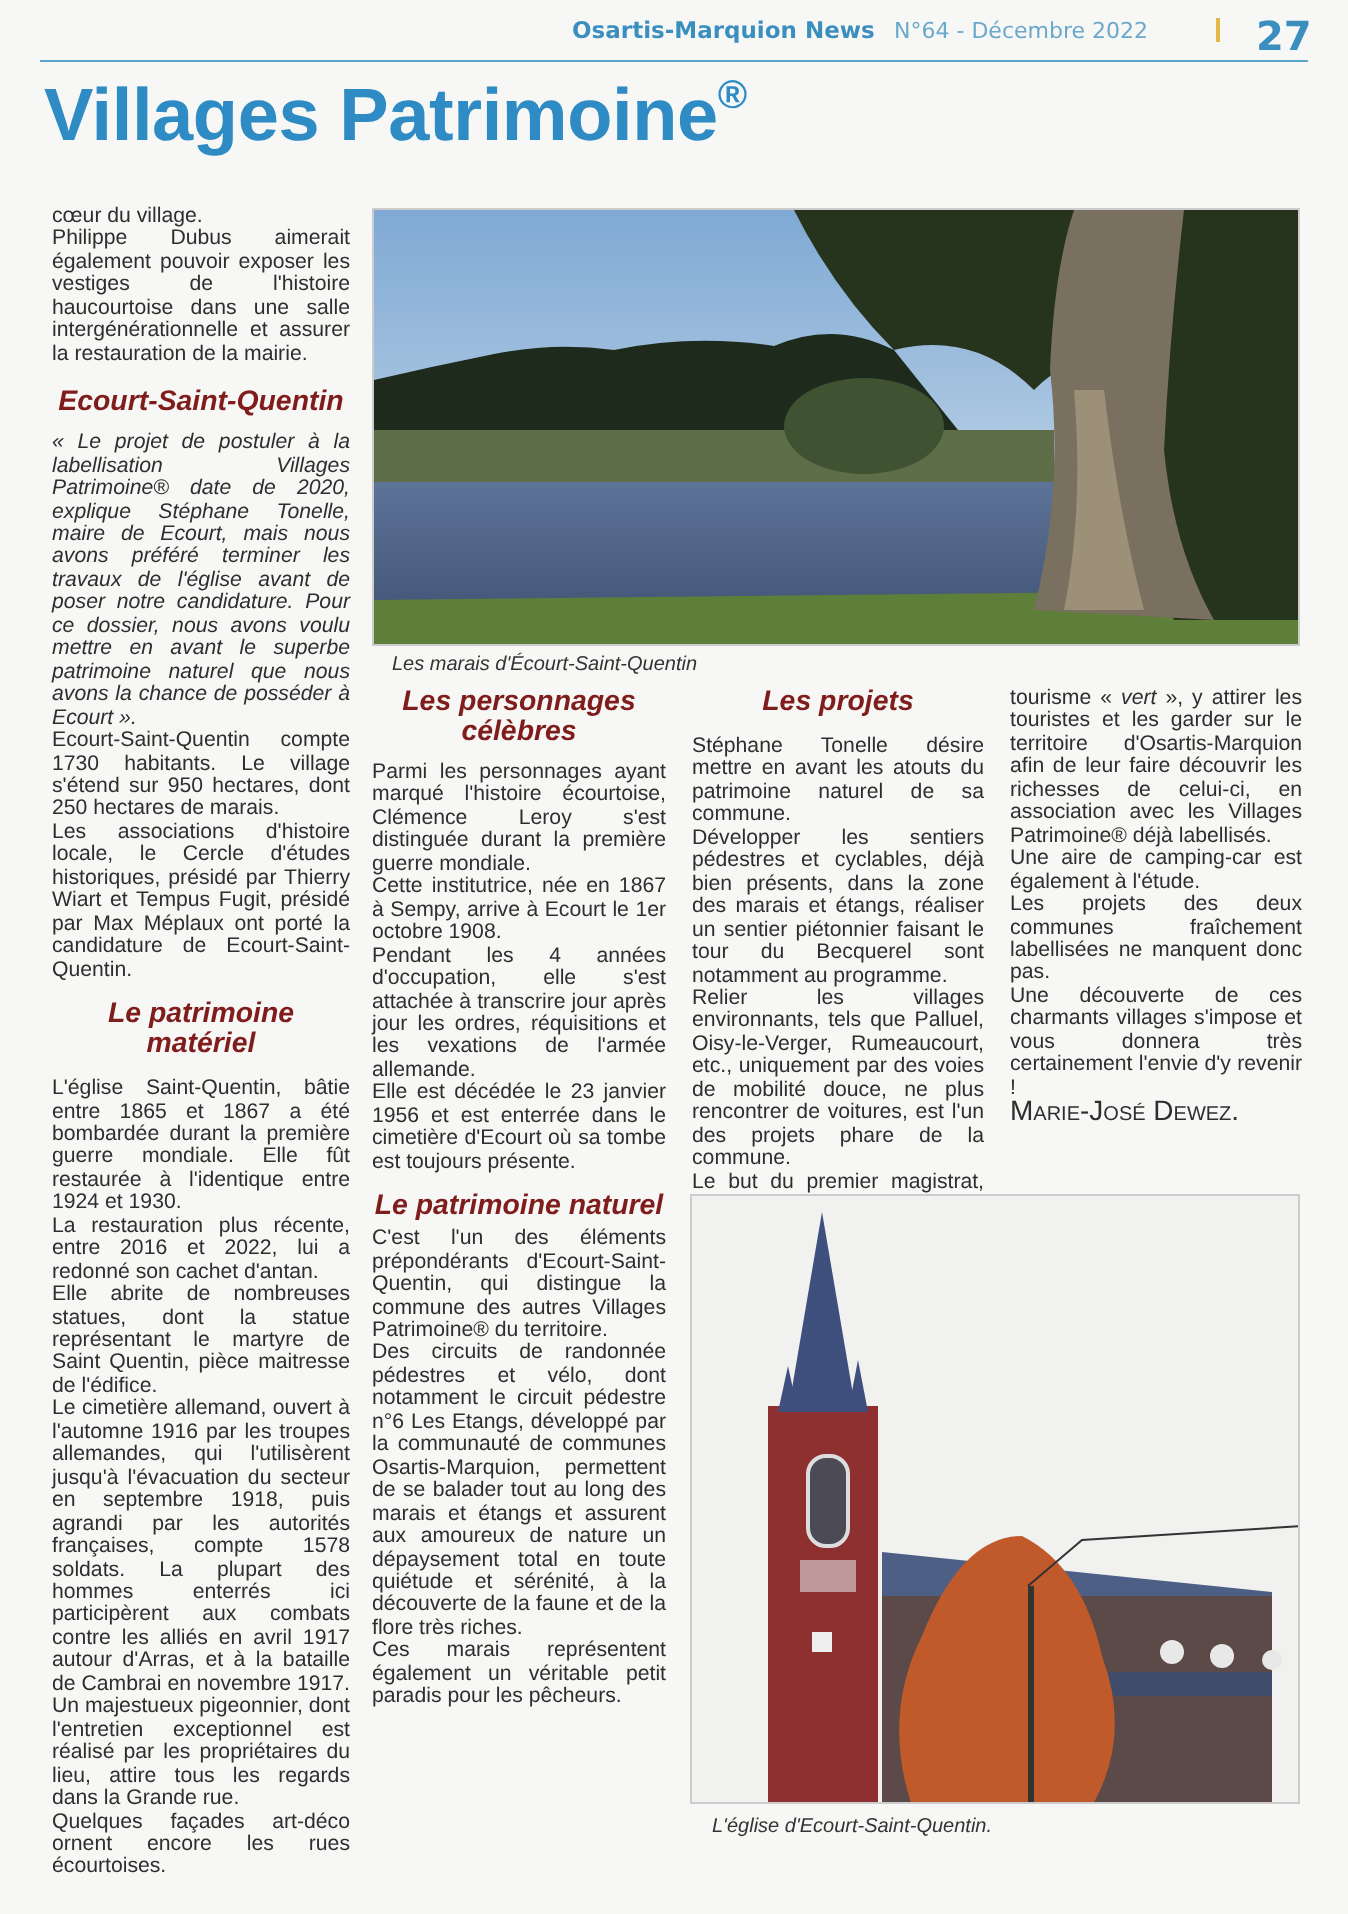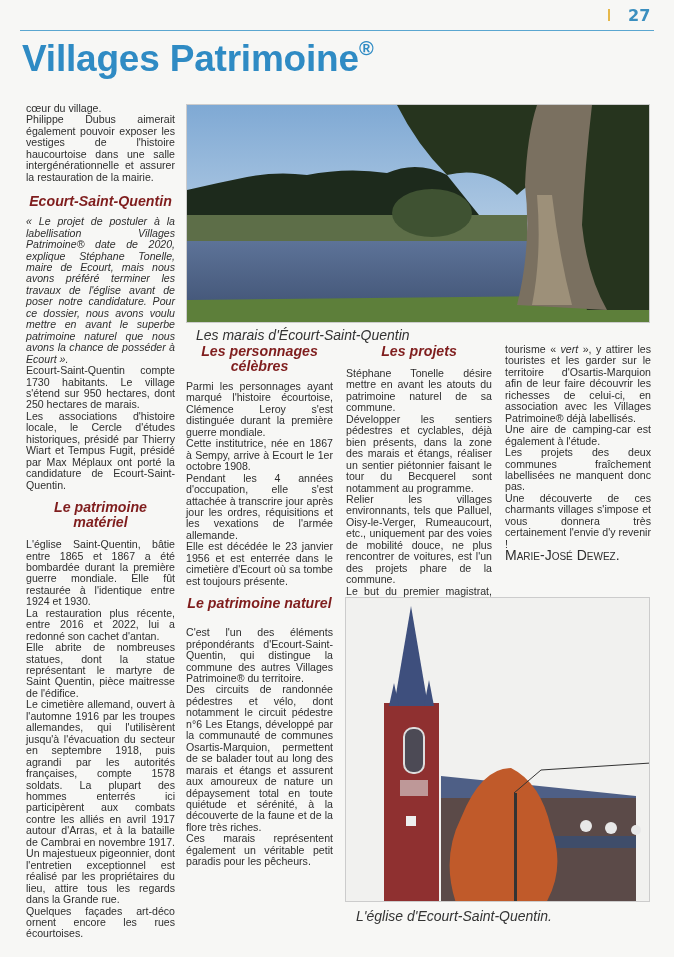--- a/index.html
+++ b/index.html
@@ -4,48 +4,52 @@
 <style>
   * { box-sizing: border-box; margin: 0; padding: 0; }
   html, body { width: 674px; height: 957px; background: #f7f7f5; overflow: hidden; }
   body { position: relative; font-family: "Liberation Sans", sans-serif; color: #2a2a2a; }
 
   .header { position: absolute; top: 6px; left: 0; width: 674px; height: 22px; }
   .header .pub { position: absolute; right: 100px; top: 2px; font-size: 11.5px; color: #3b8fbf; font-family: "DejaVu Sans", sans-serif; white-space: nowrap; }
   .header .pub b { font-weight: bold; }
   .header .pub span.issue { color: #6aa9cc; margin-left: 6px; font-size: 11px; }
   .header .sep { position: absolute; left: 608px; top: 3px; width: 2px; height: 12px; background: #e6b84a; }
-  .header .pagenum { position: absolute; left: 628px; top: 0; font-size: 16px; font-weight: bold; color: #3b8fbf; font-family: "DejaVu Sans", sans-serif; }
+  .header .pagenum { position: absolute; left: 628px; top: 0; font-size: 20px; font-weight: bold; color: #3b8fbf; font-family: "DejaVu Sans", sans-serif; }
   .header-rule { position: absolute; top: 30px; left: 20px; width: 634px; height: 1px; background: #5aa6d0; }
 
   .title { position: absolute; left: 22px; top: 37px; font-size: 37px; font-weight: bold; color: #2f8bc4; letter-spacing: -0.2px; white-space: nowrap; }
   .title sup { font-size: 20px; vertical-align: 16px; }
 
   .col { position: absolute; font-size: 10.6px; line-height: 11.45px; text-align: justify; color: #2e2e2e; }
   .col p { margin: 0; }
   .col h2 { font-size: 14.2px; line-height: 15px; font-weight: bold; font-style: italic; color: #7f1d1d; text-align: center; margin: 8px 0 7px 0; }
   .col .quote { font-style: italic; }
 
   #col1 { left: 26px; top: 103px; width: 149px; }
   #col2 { left: 186px; top: 344px; width: 147px; }
   #col3 { left: 346px; top: 344px; width: 146px; }
   #col4 { left: 505px; top: 344px; width: 146px; }
 
   .photo { position: absolute; overflow: hidden; border: 1px solid #ccc; }
   #photo-marsh { left: 186px; top: 104px; width: 464px; height: 219px; }
   #photo-church { left: 345px; top: 597px; width: 305px; height: 305px; background: #f2f2f0; }
-  .caption { position: absolute; font-size: 14px; font-style: italic; color: #333; white-space: nowrap; }
+  .caption { position: absolute; font-size: 10px; font-style: italic; color: #333; white-space: nowrap; }
   #cap-marsh { left: 196px; top: 327px; }
   #cap-church { left: 356px; top: 908px; }
   .signature { text-align: left; font-variant: small-caps; margin-top: 9px; font-size: 14px; }
 </style>
 </head>
 <body>
 
 <div class="header">
+  <div class="pub">
+    <b>Osartis-Marquion News</b>
+    <span class="issue">N°64 - Décembre 2022</span>
+  </div>
   <div class="sep"></div>
   <div class="pagenum">27</div>
 </div>
 <div class="header-rule"></div>
 
 <h1 class="title"><span>Villages Patrimoine</span><sup>®</sup></h1>
 
 <div class="col" id="col1">
   <p>cœur du village.</p>
   <p>Philippe Dubus aimerait également pouvoir exposer les vestiges de l'histoire haucourtoise dans une salle intergénérationnelle et assurer la restauration de la mairie.</p>
@@ -86,21 +90,21 @@
   </svg>
 </div>
 <div class="caption" id="cap-marsh">Les marais d'Écourt-Saint-Quentin</div>
 
 <div class="col" id="col2">
   <h2 style="margin-top:0;">Les personnages célèbres</h2>
   <p>Parmi les personnages ayant marqué l'histoire écourtoise, Clémence Leroy s'est distinguée durant la première guerre mondiale.</p>
   <p>Cette institutrice, née en 1867 à Sempy, arrive à Ecourt le 1er octobre 1908.</p>
   <p>Pendant les 4 années d'occupation, elle s'est attachée à transcrire jour après jour les ordres, réquisitions et les vexations de l'armée allemande.</p>
   <p>Elle est décédée le 23 janvier 1956 et est enterrée dans le cimetière d'Ecourt où sa tombe est toujours présente.</p>
-  <h2 style="margin-top:9px;margin-bottom:16px;">Le patrimoine naturel</h2>
+  <h2 style="margin-top:9px;margin-bottom:3px;">Le patrimoine naturel</h2>
   <p>C'est l'un des éléments prépondérants d'Ecourt-Saint-Quentin, qui distingue la commune des autres Villages Patrimoine® du territoire.</p>
   <p>Des circuits de randonnée pédestres et vélo, dont notamment le circuit pédestre n°6 Les Etangs, développé par la communauté de communes Osartis-Marquion, permettent de se balader tout au long des marais et étangs et assurent aux amoureux de nature un dépaysement total en toute quiétude et sérénité, à la découverte de la faune et de la flore très riches.</p>
   <p>Ces marais représentent également un véritable petit paradis pour les pêcheurs.</p>
 </div>
 
 <div class="col" id="col3">
   <h2 style="margin-top:0;margin-bottom:9px;">Les projets</h2>
   <p>Stéphane Tonelle désire mettre en avant les atouts du patrimoine naturel de sa commune.</p>
   <p>Développer les sentiers pédestres et cyclables, déjà bien présents, dans la zone des marais et étangs, réaliser un sentier piétonnier faisant le tour du Becquerel sont notamment au programme.</p>
   <p>Relier les villages environnants, tels que Palluel, Oisy-le-Verger, Rumeaucourt, etc., uniquement par des voies de mobilité douce, ne plus rencontrer de voitures, est l'un des projets phare de la commune.</p>

